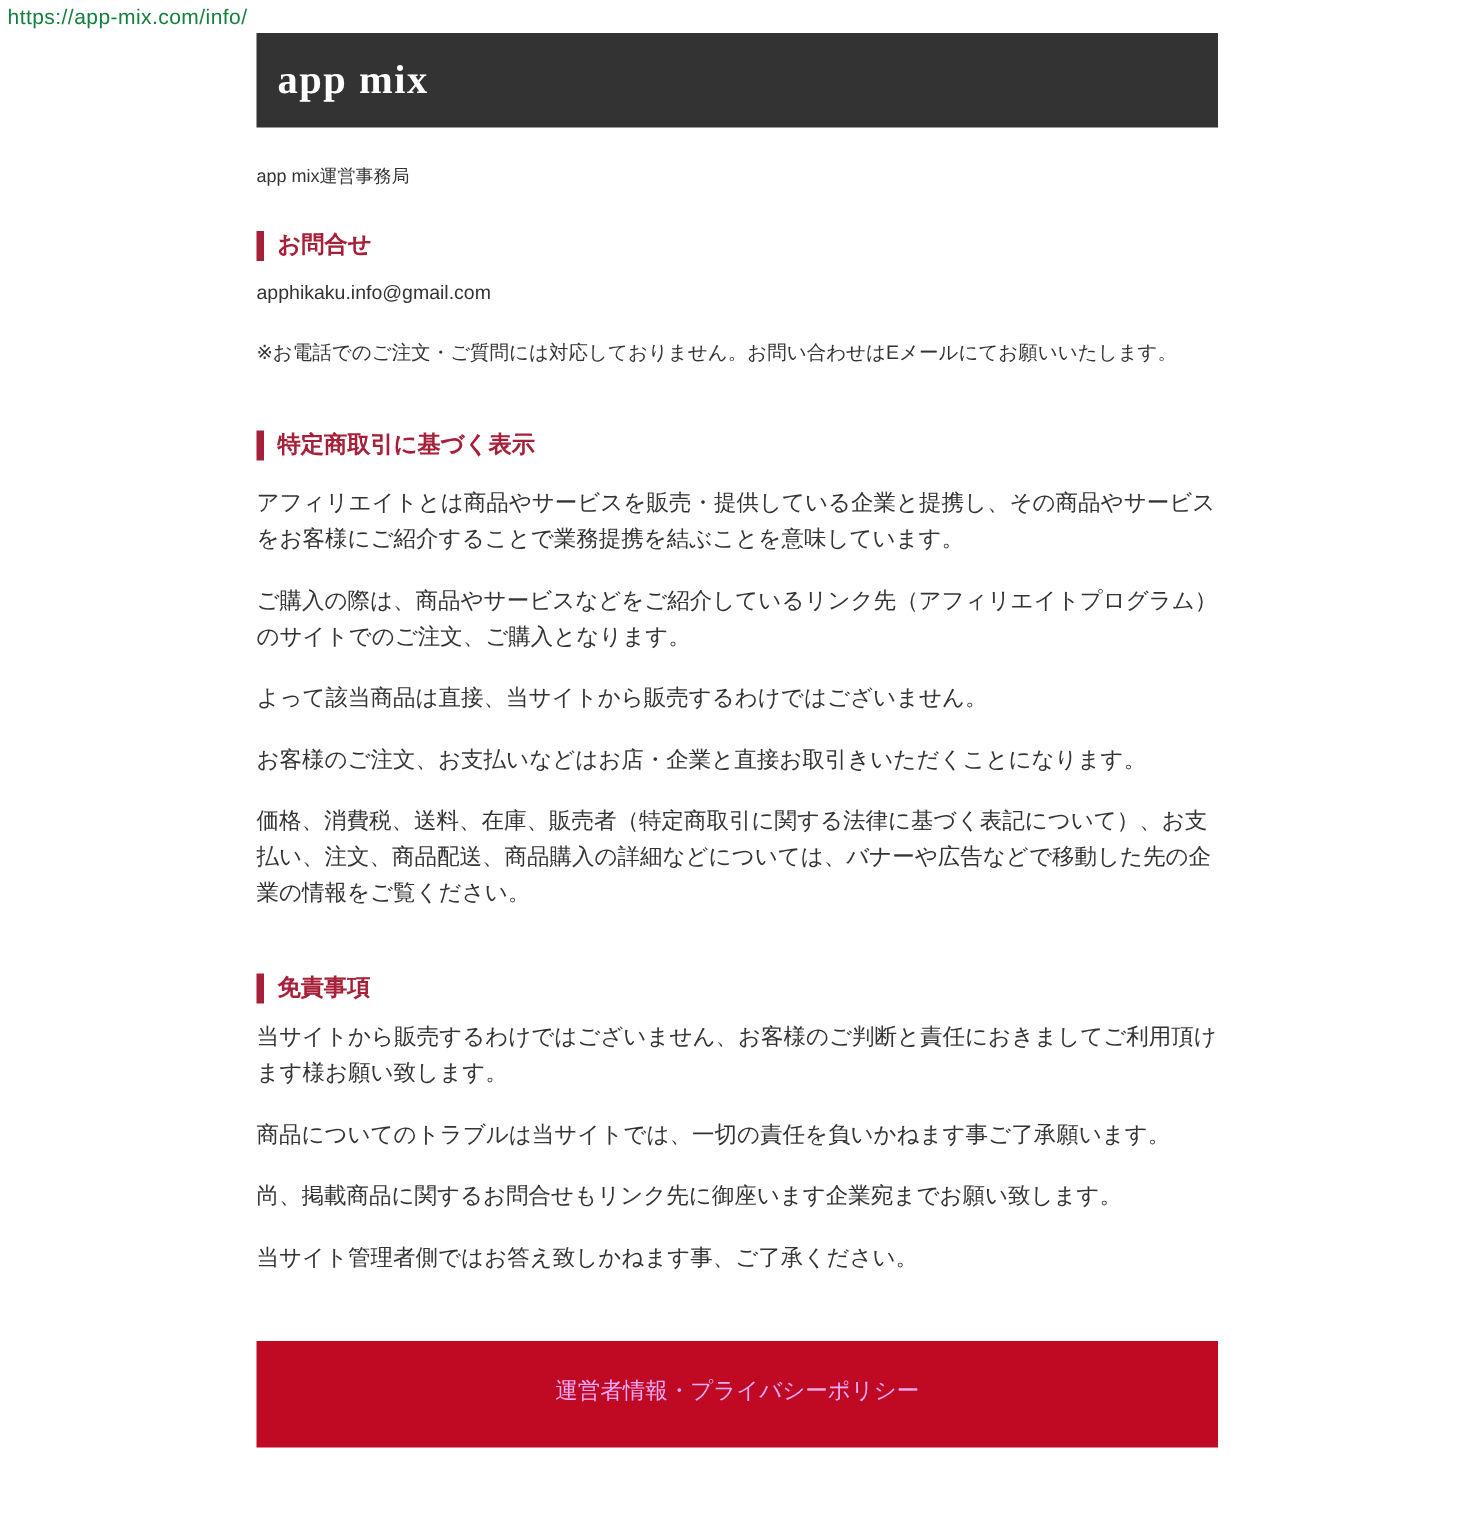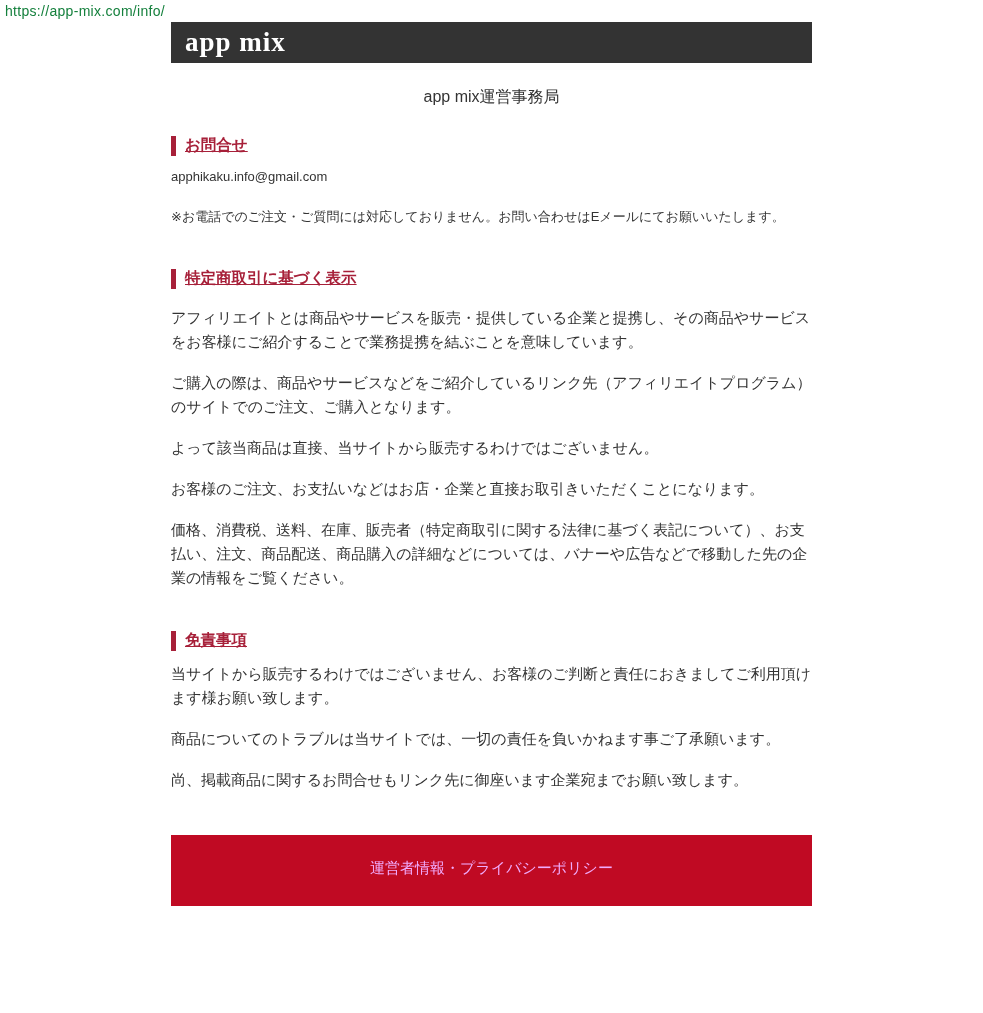--- a/index.html
+++ b/index.html
@@ -26,46 +26,44 @@
     color:#15803d;
     letter-spacing:.3px;
   }
   .container{
     width:641px;
     margin:0 auto;
     padding-top:22px;
   }
   .site-header{
     background:var(--header-dark);
-    height:41px;
+    height:63px;
     display:flex;
     align-items:center;
     padding:0 14px;
   }
   .site-title{
     margin:0;
     color:#ffffff;
     font-family:"Liberation Serif","DejaVu Serif",serif;
     font-weight:bold;
     font-size:27px;
     letter-spacing:1px;
   }
   .operator{
     margin:24px 0 0;
-    font-size:16px;
-    text-align:center;
+    font-size:12px;
   }
   .section-heading{
     display:flex;
     align-items:flex-end;
     margin:27px 0 0;
     font-size:15.5px;
     font-weight:bold;
     color:var(--accent-red);
-    text-decoration:underline;
   }
   .section-heading.gap-lg{margin-top:43px;}
   .section-heading.gap-xl{margin-top:40px;}
   .accent-bar{
     flex:0 0 auto;
     width:5px;
     height:20px;
     margin-right:9px;
     background:var(--accent-red);
   }
@@ -130,19 +128,20 @@
   <p class="body-p">お客様のご注文、お支払いなどはお店・企業と直接お取引きいただくことになります。</p>
   <p class="body-p">価格、消費税、送料、在庫、販売者（特定商取引に関する法律に基づく表記について）、お支払い、注文、商品配送、商品購入の詳細などについては、バナーや広告などで移動した先の企業の情報をご覧ください。</p>
 
   <h2 class="section-heading gap-xl">
     <span class="accent-bar"></span>
     <span>免責事項</span>
   </h2>
   <p class="body-p first">当サイトから販売するわけではございません、お客様のご判断と責任におきましてご利用頂けます様お願い致します。</p>
   <p class="body-p">商品についてのトラブルは当サイトでは、一切の責任を負いかねます事ご了承願います。</p>
   <p class="body-p">尚、掲載商品に関するお問合せもリンク先に御座います企業宛までお願い致します。</p>
+  <p class="body-p">当サイト管理者側ではお答え致しかねます事、ご了承ください。</p>
 
   <footer class="site-footer">
     <a class="footer-link">運営者情報・プライバシーポリシー</a>
     
   </footer>
 
 </div>
 
 </body></html>

